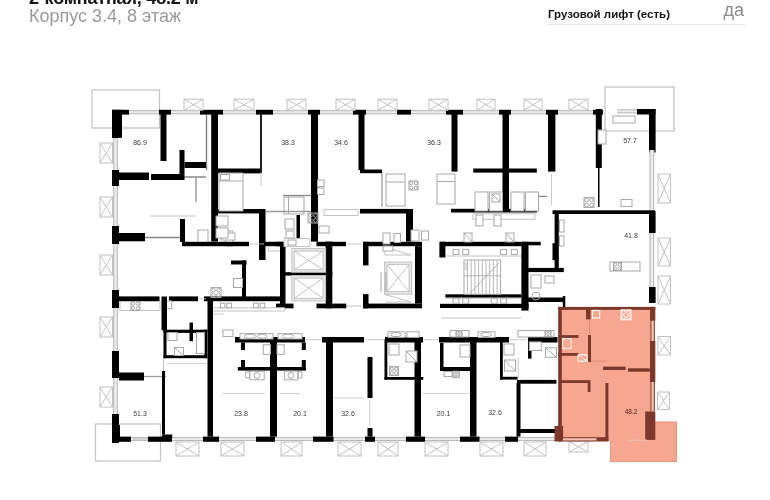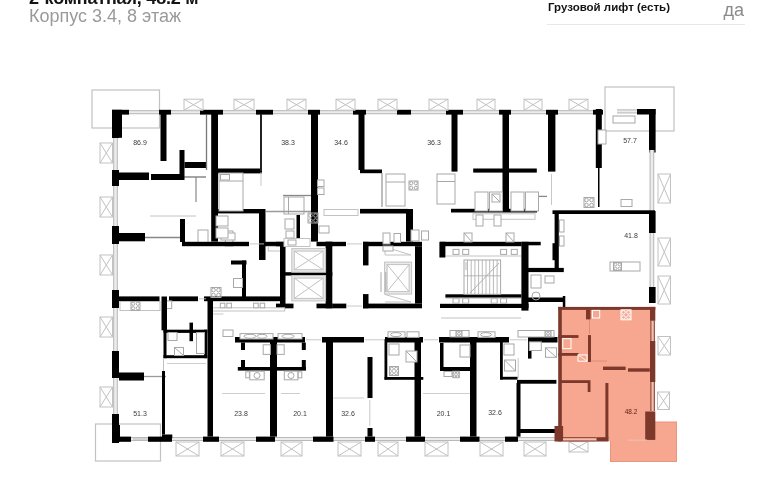--- a/index.html
+++ b/index.html
@@ -2,21 +2,21 @@
 <html><head>
 <meta charset="utf-8">
 <style>
   html,body { margin:0; padding:0; background:#ffffff; }
   body { width:770px; height:500px; overflow:hidden;
          font-family:"Liberation Sans", sans-serif; }
   .wrap { position:relative; width:702px; height:500px; }
   .title { position:absolute; left:29px; top:-12px; font-size:18px; font-weight:bold;
            color:#141414; letter-spacing:-0.2px; }
   .subtitle { position:absolute; left:29px; top:6px; font-size:18px; color:#9a9a9a; }
-  .speclabel { position:absolute; left:548px; top:1px; font-size:11.5px; font-weight:bold; color:#141414; }
+  .speclabel { position:absolute; left:548px; top:8px; font-size:11.5px; font-weight:bold; color:#141414; }
   .specvalue { position:absolute; left:723.5px; top:0px; font-size:18px; color:#8b8b8b; }
   .specline { position:absolute; left:547px; top:24px; width:198px; height:1px; background:#e7e7e7; }
   svg { position:absolute; left:0; top:0; }
 </style>
 </head>
 <body>
 <div class="wrap">
 
 <div class="title">2-комнатная, 48.2 м²</div>
 

